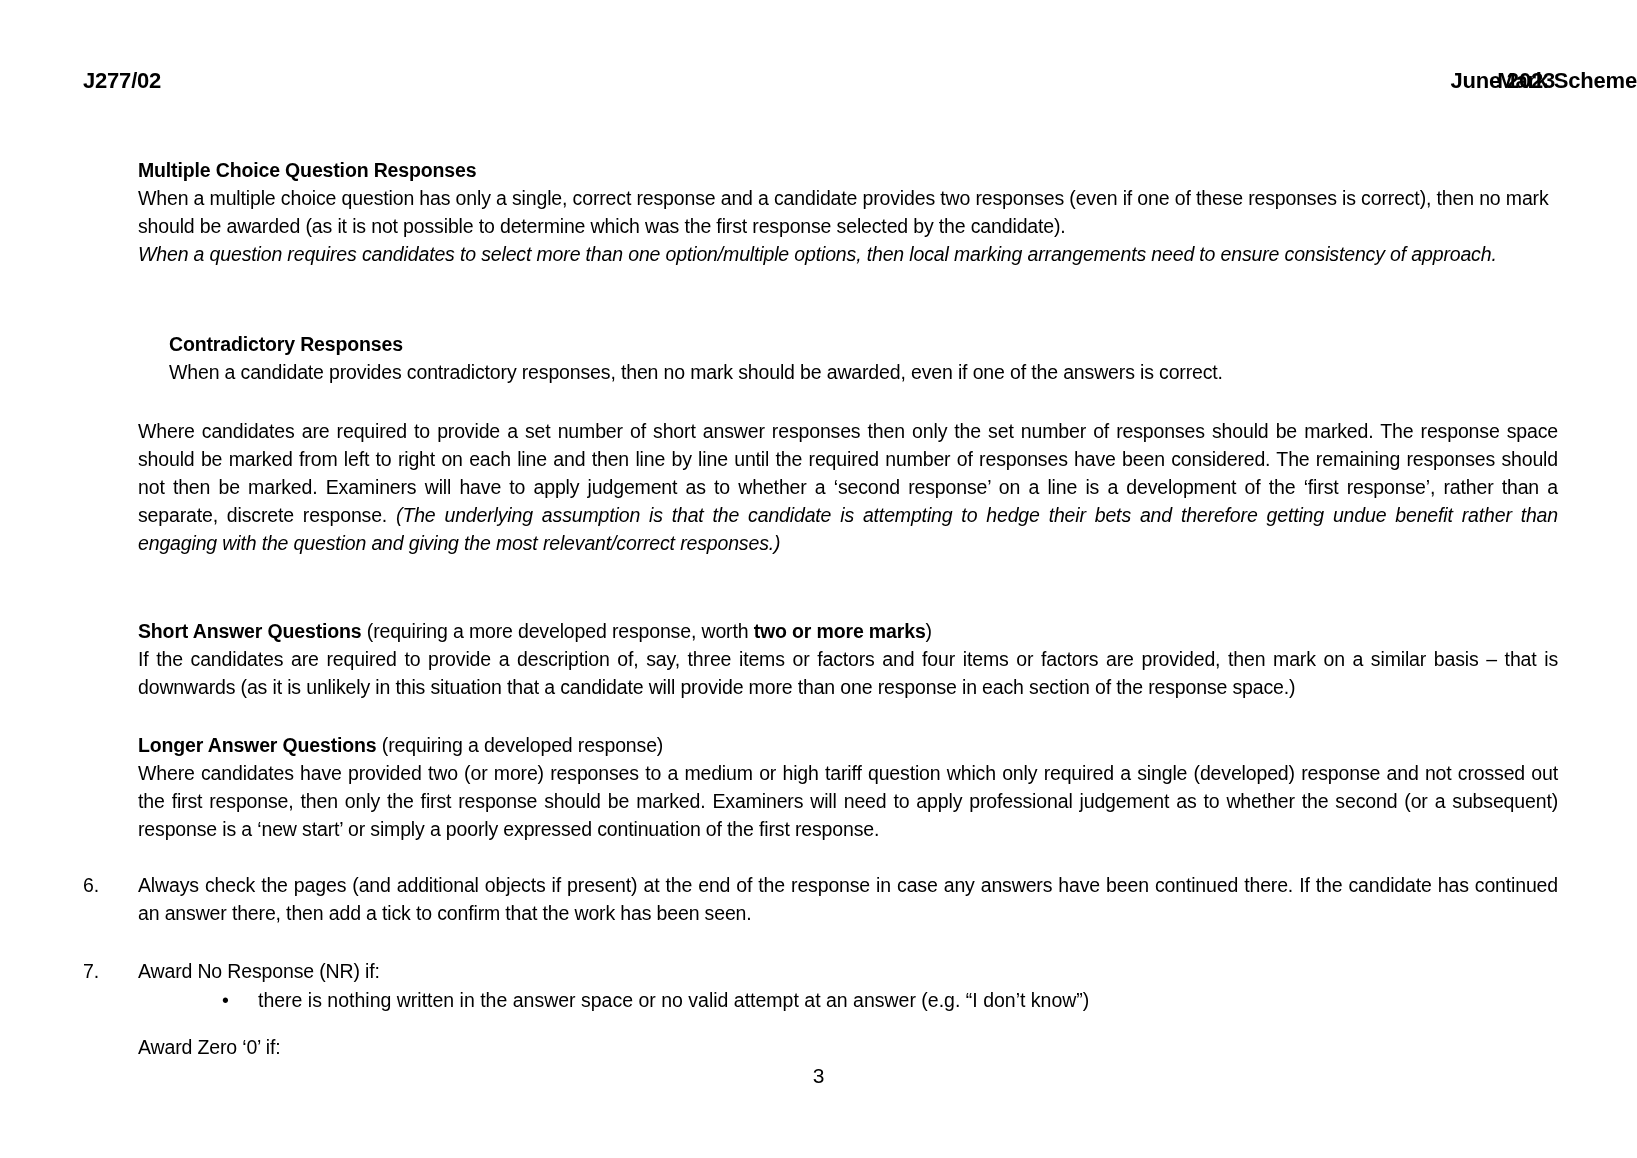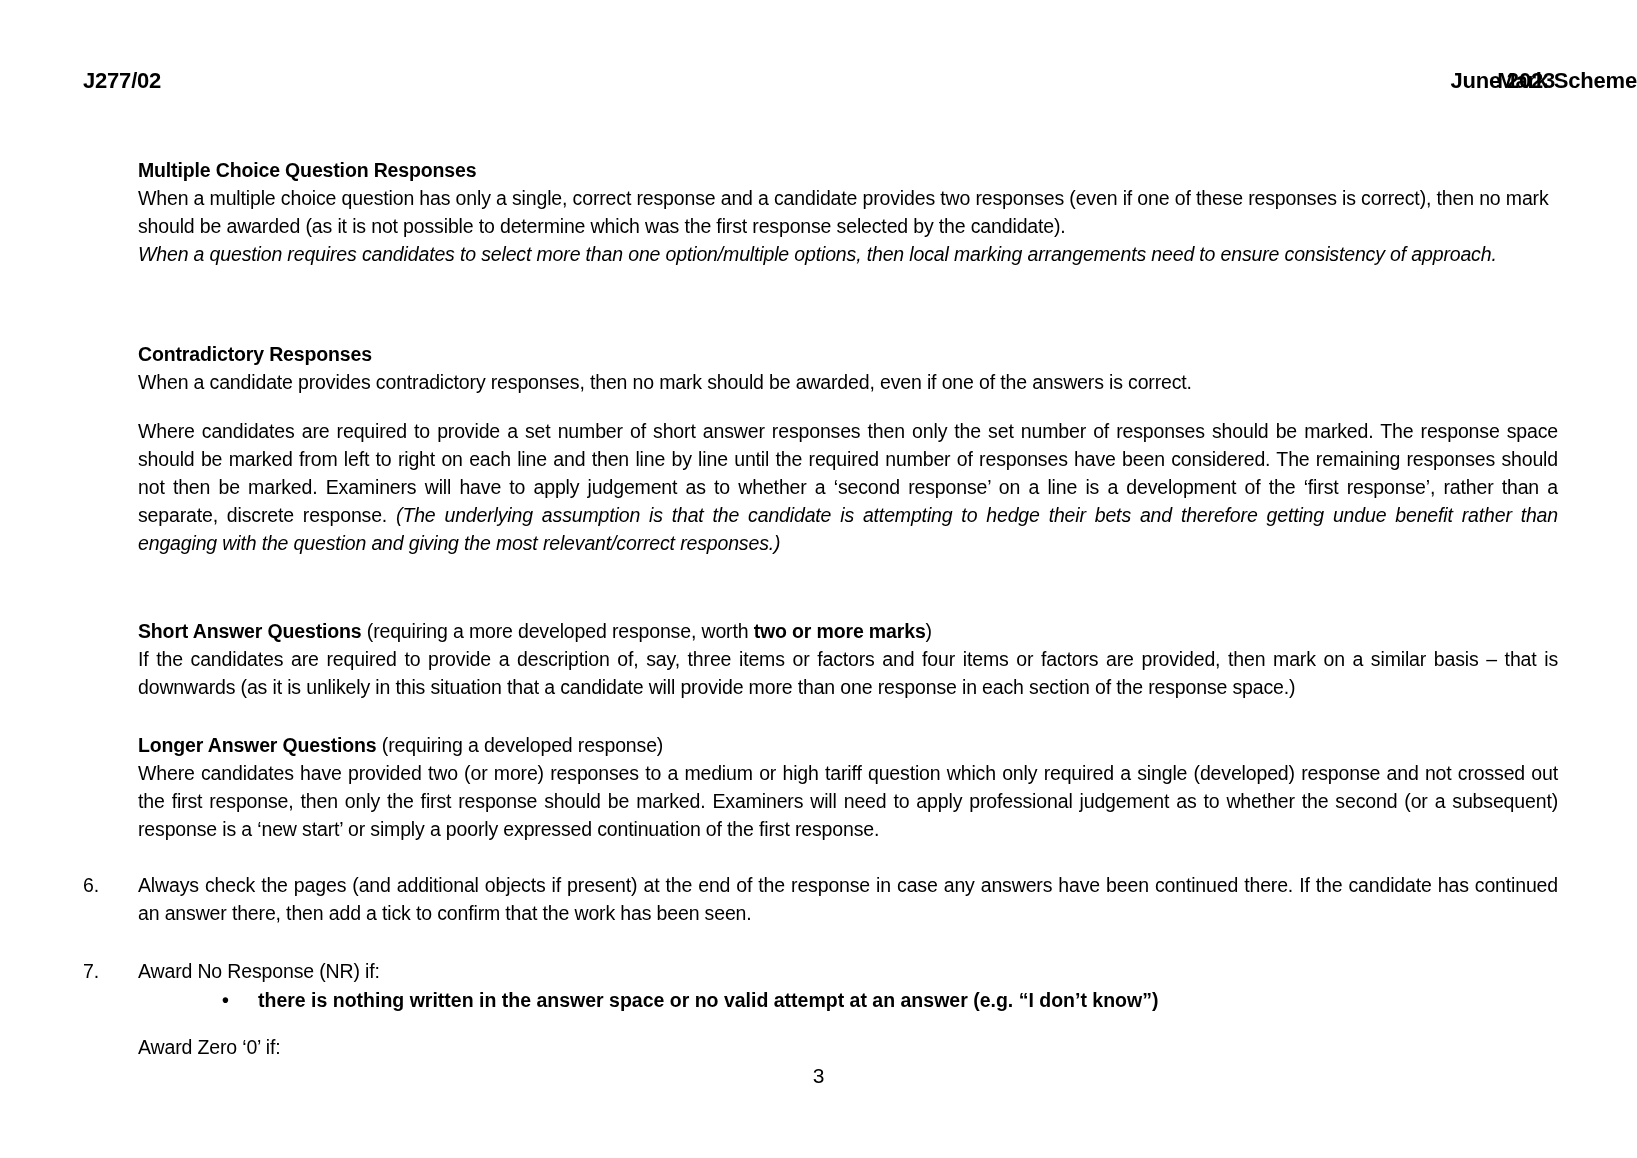--- a/index.html
+++ b/index.html
@@ -13,40 +13,40 @@
   .hdr.right { right: 82px; }
 
   .content { position: absolute; left: 0; top: 0; width: 1637px; }
   .sec { position: absolute; left: 138px; width: 1420px; font-size: 19.5px; line-height: 28px; letter-spacing: -0.15px; }
   .sec p { margin: 0; }
   .justify { text-align: justify; text-align-last: left; }
   b { font-weight: bold; }
   i { font-style: italic; }
 
   .num { position: absolute; left: 83px; font-size: 19.5px; line-height: 28px; }
-  .bullet-row { position: absolute; left: 222px; font-size: 19.5px; line-height: 28px; font-weight: bold; }
+  .bullet-row { position: absolute; left: 222px; font-size: 19.5px; line-height: 28px; }
   .bullet-row .dot { display: inline-block; width: 36px; }
   .pageno { position: absolute; top: 1064px; left: 0; width: 1637px; text-align: center; font-size: 21px; }
 </style>
 </head>
 <body>
 
 <div class="hdr left">J277/02</div>
 <div class="hdr center">Mark Scheme</div>
 <div class="hdr right">June 2023</div>
 
 <div class="content">
 
   <div class="sec" style="top:156px;">
     <p><b>Multiple Choice Question Responses</b></p>
     <p>When a multiple choice question has only a single, correct response and a candidate provides two responses (even if one of these responses is correct), then no mark should be awarded (as it is not possible to determine which was the first response selected by the candidate).</p>
     <p class="justify"><i>When a question requires candidates to select more than one option/multiple options, then local marking arrangements need to ensure consistency of approach.</i></p>
   </div>
 
-  <div class="sec" style="top:340px;">
+  <div class="sec" style="top:330px;margin-left:31px;">
     <p><b>Contradictory Responses</b></p>
     <p>When a candidate provides contradictory responses, then no mark should be awarded, even if one of the answers is correct.</p>
   </div>
 
   <div class="sec" style="top:417px;">
     <p class="justify"><span>Where candidates are required to provide a set number of short answer responses then only the set number of responses should be marked. The response space should be marked from left to right on each line and then line by line until the required number of responses have been considered.  The remaining responses should not then be marked. Examiners will have to apply judgement as to whether a ‘second response’ on a line is a development of the ‘first response’, rather than a separate, discrete response.  </span><i>(The underlying assumption is that the candidate is attempting to hedge their bets and therefore getting undue benefit rather than engaging with the question and giving the most relevant/correct responses.)</i></p>
   </div>
 
   <div class="sec" style="top:617px;">
     <p>

